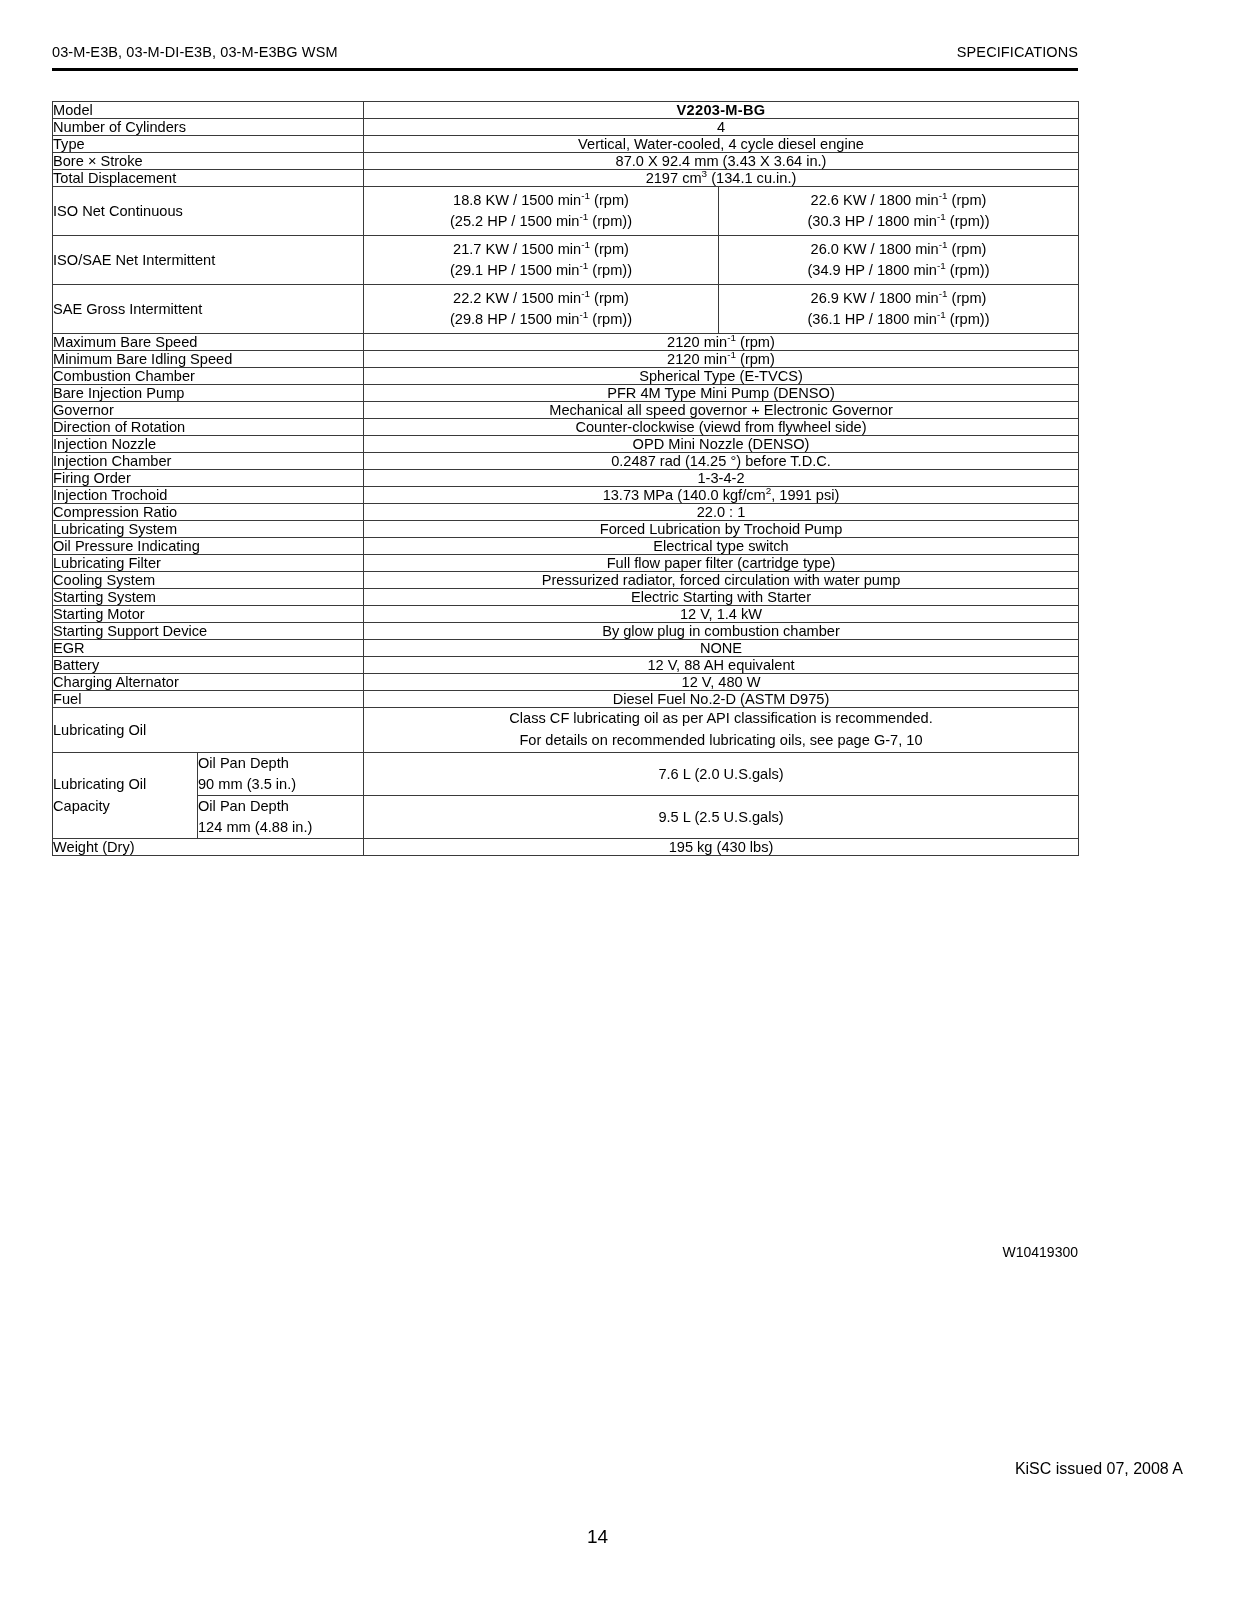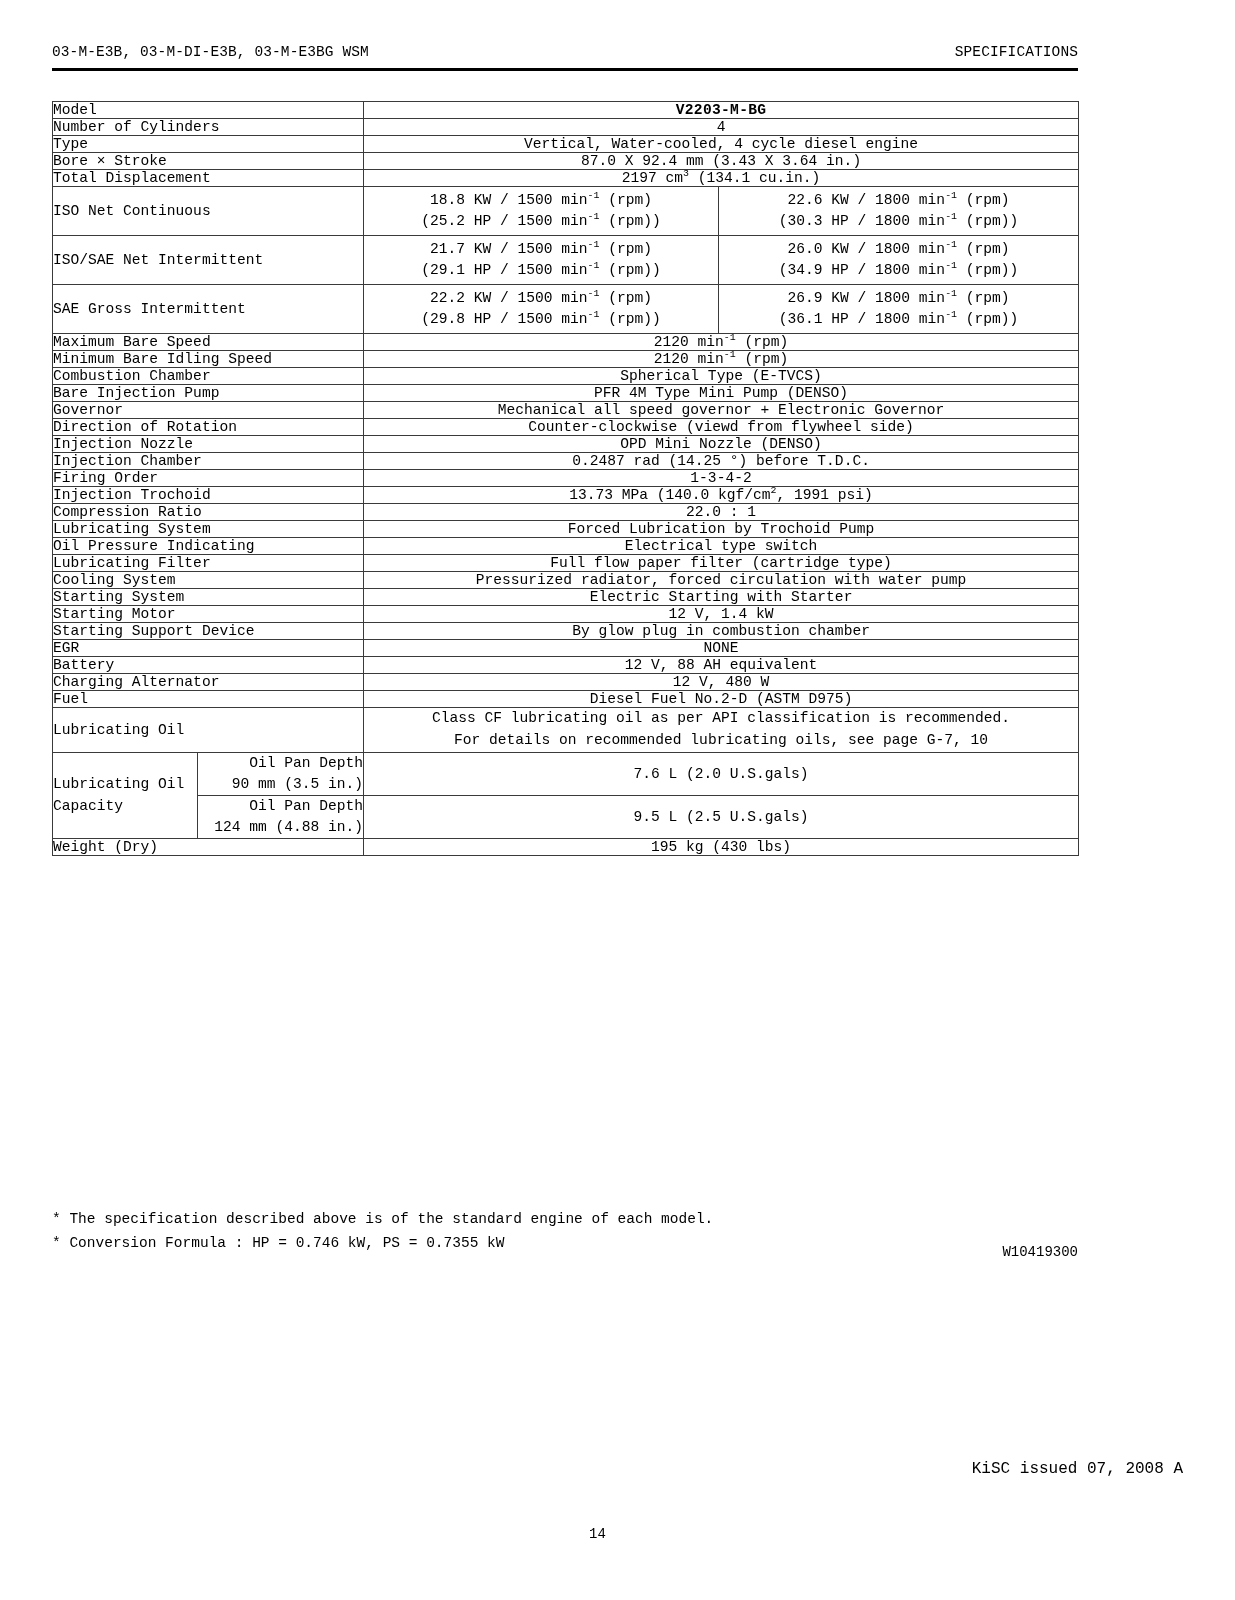--- a/index.html
+++ b/index.html
@@ -13,21 +13,20 @@
     font-family: "Liberation Sans", sans-serif;
     color: #000000;
     position: relative;
     overflow: hidden;
   }
   .page {
     position: absolute;
     left: 0; top: 0;
     width: 1235px;
     height: 1600px;
-    font-family: Liberation Mono, monospace;
   }
 
   
   .runhead {
     position: absolute;
     left: 52px;
     top: 44px;
     width: 1026px;
     display: flex;
     justify-content: space-between;
@@ -72,21 +71,21 @@
     text-align: center;
   }
   .val-bold { font-weight: bold; letter-spacing: 0.3px; }
   .pow  { height: 48px; line-height: 1.45; }
   .lbl-top {
     vertical-align: middle;
   }
   .two-line { line-height: 1.5; }
   .sub-lbl {
     padding: 7px 4px 7px 10px;
-    text-align: right;
+    text-align: left;
     line-height: 1.45;
     white-space: nowrap;
   }
   sup {
     font-size: 0.68em;
     vertical-align: super;
     line-height: 0;
   }
   .nb { white-space: nowrap; }
 
@@ -107,21 +106,21 @@
     white-space: nowrap;
   }
 
   
   .pagenum {
     position: absolute;
     left: 0;
     top: 1526px;
     width: 1195px;
     text-align: center;
-    font-size: 14px;
+    font-size: 19px;
   }
   .footer-right {
     position: absolute;
     right: 52px;
     top: 1460px;
     font-size: 16px;
     white-space: nowrap;
   }
 </style>
 </head>
@@ -309,22 +308,18 @@
           </td>
           <td class="val" colspan="2">9.5 L (2.5 U.S.gals)</td>
         </tr>
         <tr>
           <td class="lbl" colspan="2">Weight (Dry)</td>
           <td class="val" colspan="2">195 kg (430 lbs)</td>
         </tr>
       </tbody>
   </table>
 
-  <div class="notes">
-    <div class="note-line">* The specification described above is of the standard engine of each model.</div>
-    <div class="note-line">* Conversion Formula : HP = 0.746 kW, PS = 0.7355 kW</div>
-  </div>
   <div class="doccode">W10419300</div>
 
   <div class="pagenum">14</div>
   <div class="footer-right">KiSC issued 07, 2008 A</div>
 
 </div>
 
 </body></html>

